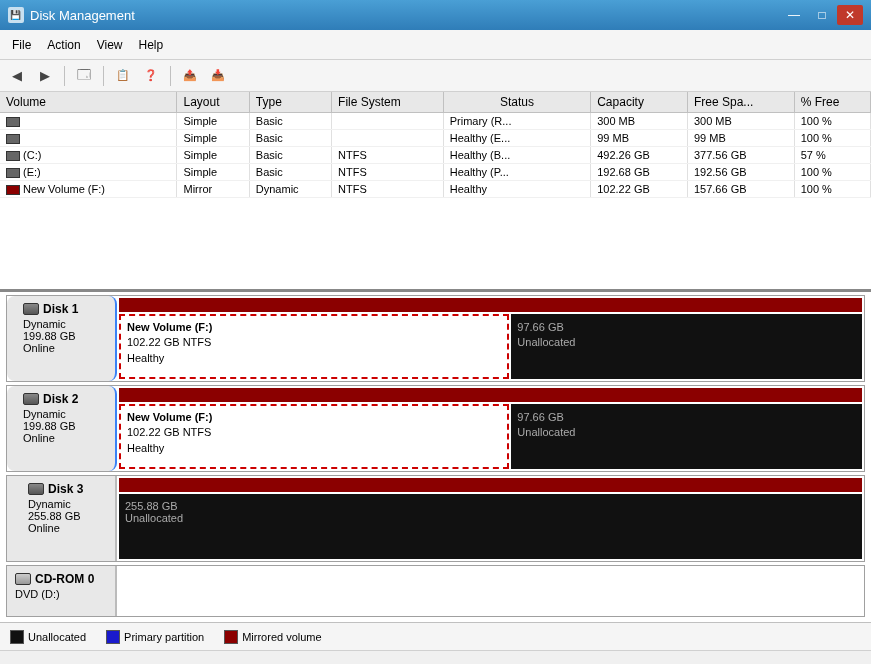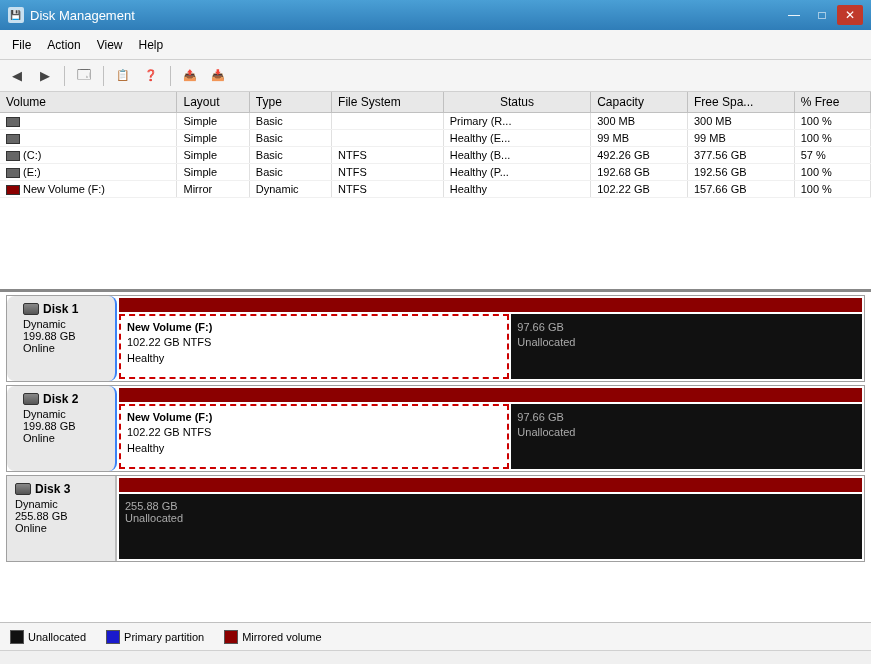--- a/index.html
+++ b/index.html
@@ -204,21 +204,21 @@
     }
     .disk3-inner {
       display: flex;
       min-height: 85px;
     }
     .disk3-label {
       width: 110px;
       min-width: 110px;
       background: #e8e8e8;
       border-right: 2px solid #bbb;
-      padding: 6px 8px;
+      padding: 6px 21px;
       font-size: 11px;
     }
     .disk3-parts {
       flex: 1;
       display: flex;
       flex-direction: column;
       padding: 2px;
     }
     .disk3-header { height: 14px; background: #8b0000; margin-bottom: 2px; }
     .disk3-unalloc {
@@ -434,20 +434,31 @@
           <div class="disk3-parts">
             <div class="disk3-header"></div>
             <div class="disk3-unalloc">
               <div>255.88 GB</div>
               <div>Unallocated</div>
             </div>
           </div>
         </div>
       </div>
 
+      <div class="cdrom-entry">
+        <div class="cdrom-inner">
+          <div class="cdrom-label">
+            <div class="disk-icon-row">
+              <div style="width:16px;height:12px;background:linear-gradient(to bottom,#ccc,#999);border:1px solid #333;border-radius:2px;"></div>
+              <span style="font-weight:bold;font-size:12px;">CD-ROM 0</span>
+            </div>
+            <div>DVD (D:)</div>
+          </div>
+        </div>
+      </div>
 
     </div>
   </div>
 
   <div class="legend">
     <div class="legend-item">
       <div class="legend-box" style="background:#111111;"></div>
       <span>Unallocated</span>
     </div>
     <div class="legend-item">

